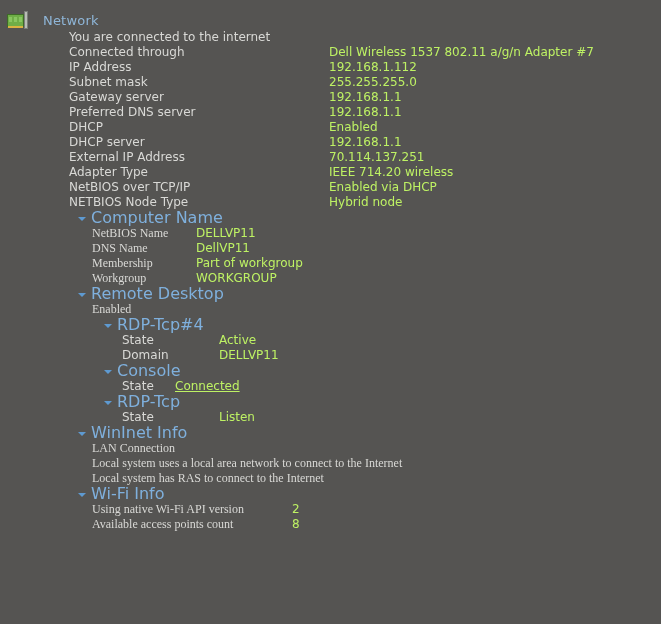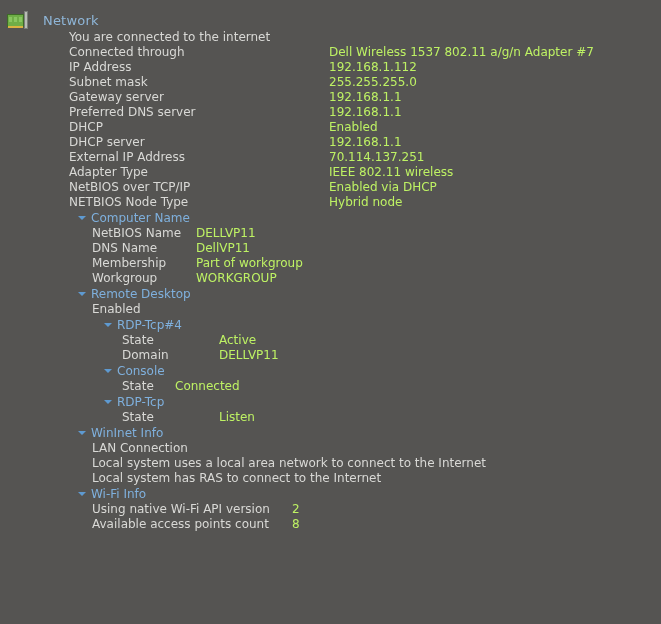--- a/index.html
+++ b/index.html
@@ -98,40 +98,40 @@
     color: #d9d9d6;
   }
   .value {
     position: absolute;
     top: 0;
     color: #bef264;
   }
 
   
   .ind0 > .label { left: 69px; }
-  .ind1 > .label { left: 92px; }
+  .ind1 > .label { left: 92px; font-family: Liberation Serif, serif; }
   .ind2 > .label { left: 122px; }
 
   
   .vcol-main > .value { left: 329px; }
   .vcol-a    > .value { left: 196px; }
   .vcol-b    > .value { left: 195px; margin-left: 24px; }
-  .vcol-c    > .value { left: 175px; }
+  .vcol-c    > .value { left: 175px; text-decoration: underline; }
   .vcol-d    > .value { left: 292px; }
 
   
   .section {
     position: relative;
     height: 16px;
     line-height: 16px;
     white-space: nowrap;
   }
   .section .sec-label {
     color: #7fb0dd;
-    font-size: 12px;
+    font-size: 16px;
   }
   .tri {
     display: inline-block;
     width: 0; height: 0;
     border-left: 4px solid transparent;
     border-right: 4px solid transparent;
     border-top: 4px solid #5e9ad1;
     margin-right: 5px;
     vertical-align: 2px;
   }
@@ -206,21 +206,21 @@
     <div class="row ind0 vcol-main">
       <span class="label">DHCP server</span>
       <span class="value">192.168.1.1</span>
     </div>
     <div class="row ind0 vcol-main">
       <span class="label">External IP Address</span>
       <span class="value">70.114.137.251</span>
     </div>
     <div class="row ind0 vcol-main">
       <span class="label">Adapter Type</span>
-      <span class="value">IEEE 802.11 wireless</span>
+      <span class="value">IEEE 714.20 wireless</span>
     </div>
     <div class="row ind0 vcol-main">
       <span class="label">NetBIOS over TCP/IP</span>
       <span class="value">Enabled via DHCP</span>
     </div>
     <div class="row ind0 vcol-main">
       <span class="label">NETBIOS Node Type</span>
       <span class="value">Hybrid node</span>
     </div>
 

